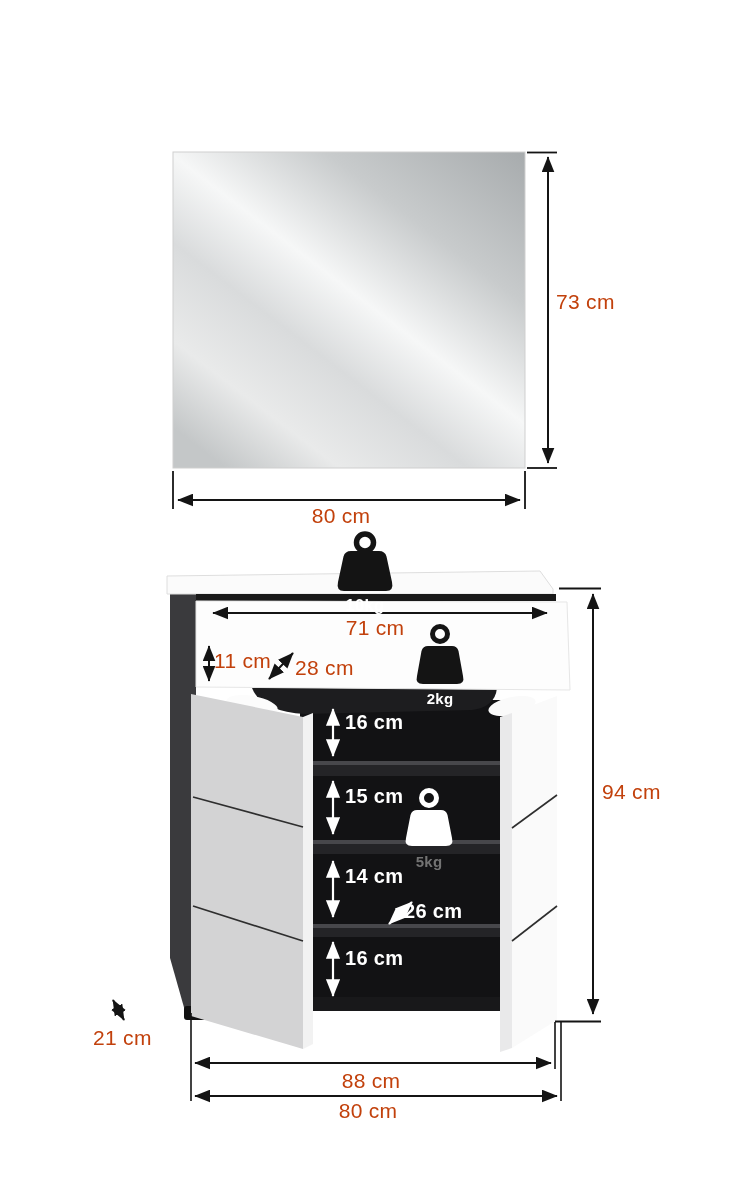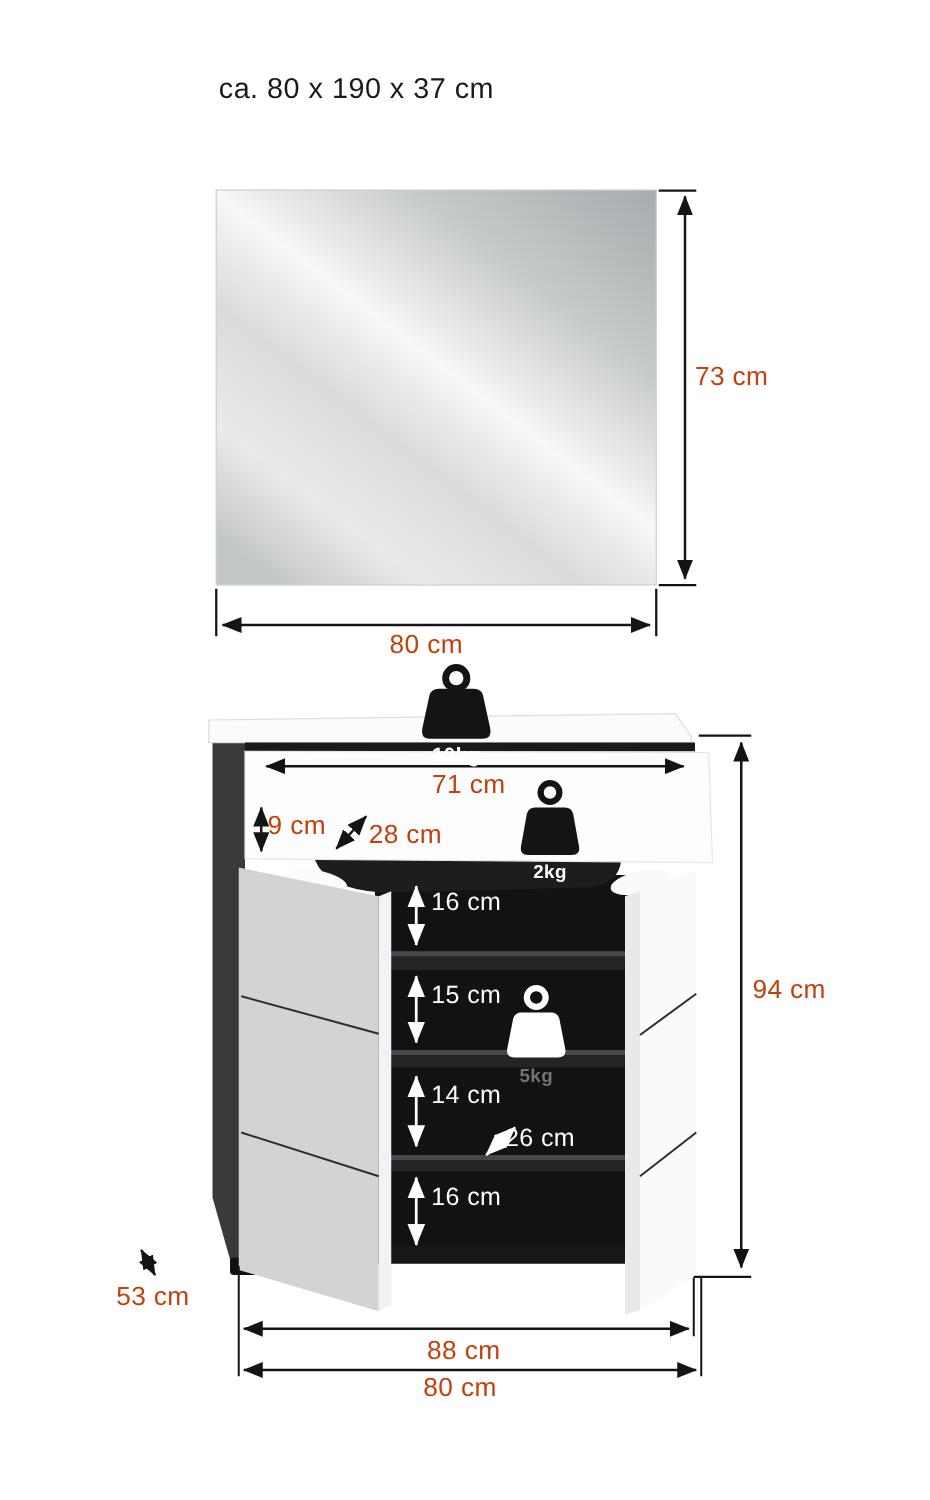--- a/index.html
+++ b/index.html
@@ -2,21 +2,21 @@
 <html><head>
 <meta charset="utf-8">
 <style>
   html,body{margin:0;padding:0;background:#fff;}
   .stage{position:relative;width:744px;height:1200px;background:#fff;overflow:hidden;
          font-family:"Liberation Sans","DejaVu Sans",sans-serif;}
   svg.art{position:absolute;left:0;top:0;width:744px;height:1200px;display:block;}
   .lbl{position:absolute;white-space:nowrap;color:#c2410c;font-size:21px;line-height:1;
        letter-spacing:.3px;}
   .lbl.center{transform:translateX(-50%);}
-  .lbl.white{color:#ffffff;font-size:20px;}
+  .lbl.white{color:#ffffff;font-size:20px;font-weight:bold;}
   .lbl.wt{font-weight:700;color:#ffffff;transform:translate(-50%,-50%);letter-spacing:.3px;margin-top:32px;}
   .lbl.wt.dark{color:#737373;}
   .title{position:absolute;left:175px;top:57px;font-size:23px;color:#1a1a1a;
          letter-spacing:.4px;line-height:1.2;}
 </style>
 </head>
 <body>
 
 <div class="stage">
 
@@ -125,30 +125,29 @@
 
     <g stroke="#ffffff" stroke-width="2.2" fill="none">
       <line x1="333" y1="709" x2="333" y2="756" marker-start="url(#aw)" marker-end="url(#aw)"></line>
       <line x1="333" y1="781" x2="333" y2="834" marker-start="url(#aw)" marker-end="url(#aw)"></line>
       <line x1="333" y1="861" x2="333" y2="917" marker-start="url(#aw)" marker-end="url(#aw)"></line>
       <line x1="333" y1="942" x2="333" y2="996" marker-start="url(#aw)" marker-end="url(#aw)"></line>
       <line x1="389" y1="924" x2="412" y2="902" marker-start="url(#aw)" marker-end="url(#aw)"></line>
     </g>
   </svg>
 
-  <div class="title">ca. 80 x 190 x 37 cm</div>
 
   <div class="lbl" style="left:556px;top:291px">73 cm</div>
   <div class="lbl center" style="left:341px;top:505px">80 cm</div>
 
   <div class="lbl center" style="left:375px;top:617px">71 cm</div>
-  <div class="lbl" style="left:214px;top:650px">9 cm</div>
+  <div class="lbl" style="left:214px;top:650px">11 cm</div>
   <div class="lbl" style="left:295px;top:657px">28 cm</div>
   <div class="lbl" style="left:602px;top:781px">94 cm</div>
-  <div class="lbl" style="left:93px;top:1027px">53 cm</div>
+  <div class="lbl" style="left:93px;top:1027px">21 cm</div>
   <div class="lbl center" style="left:371px;top:1070px">88 cm</div>
   <div class="lbl center" style="left:368px;top:1100px">80 cm</div>
 
   <div class="lbl white" style="left:345px;top:712px">16 cm</div>
   <div class="lbl white" style="left:345px;top:786px">15 cm</div>
   <div class="lbl white" style="left:345px;top:866px">14 cm</div>
   <div class="lbl white" style="left:345px;top:948px">16 cm</div>
   <div class="lbl white" style="left:404px;top:901px">26 cm</div>
 
   <div class="lbl wt" style="left:365px;top:573px;font-size:16.5px">10kg</div>

